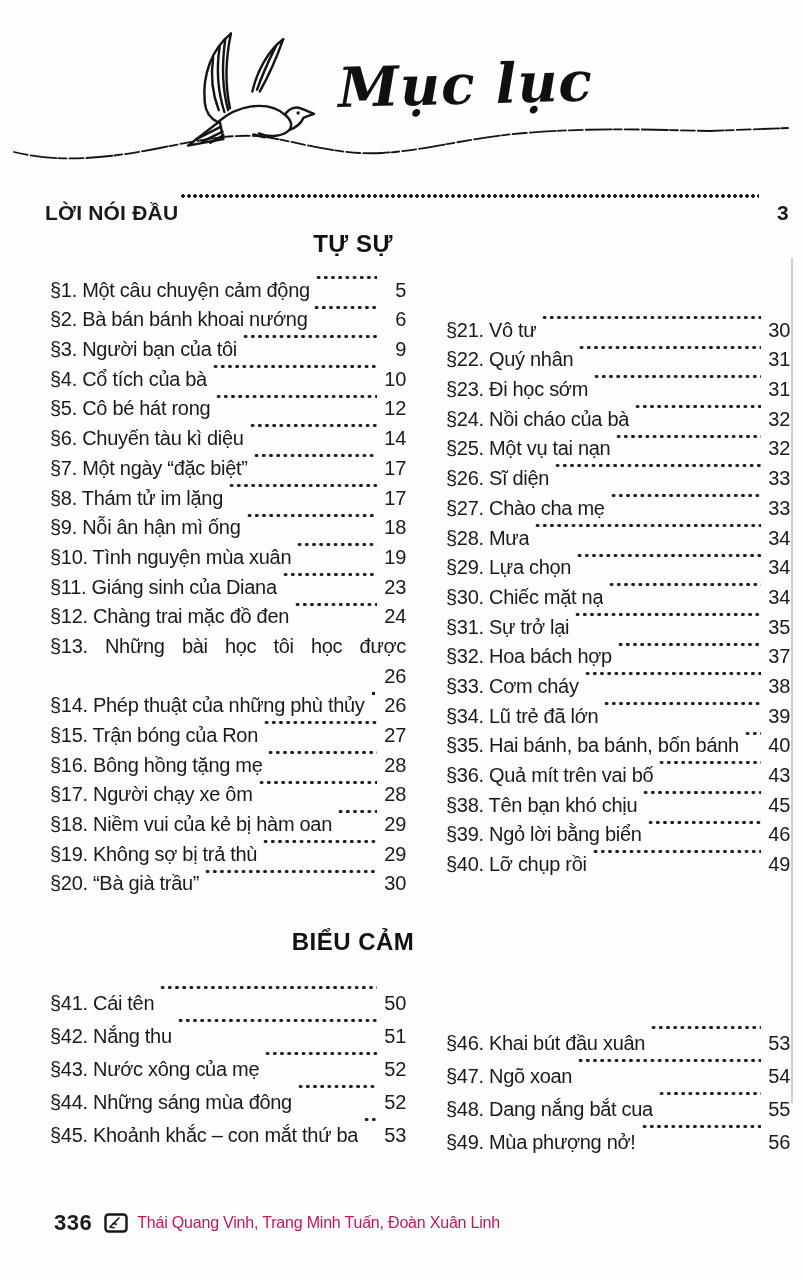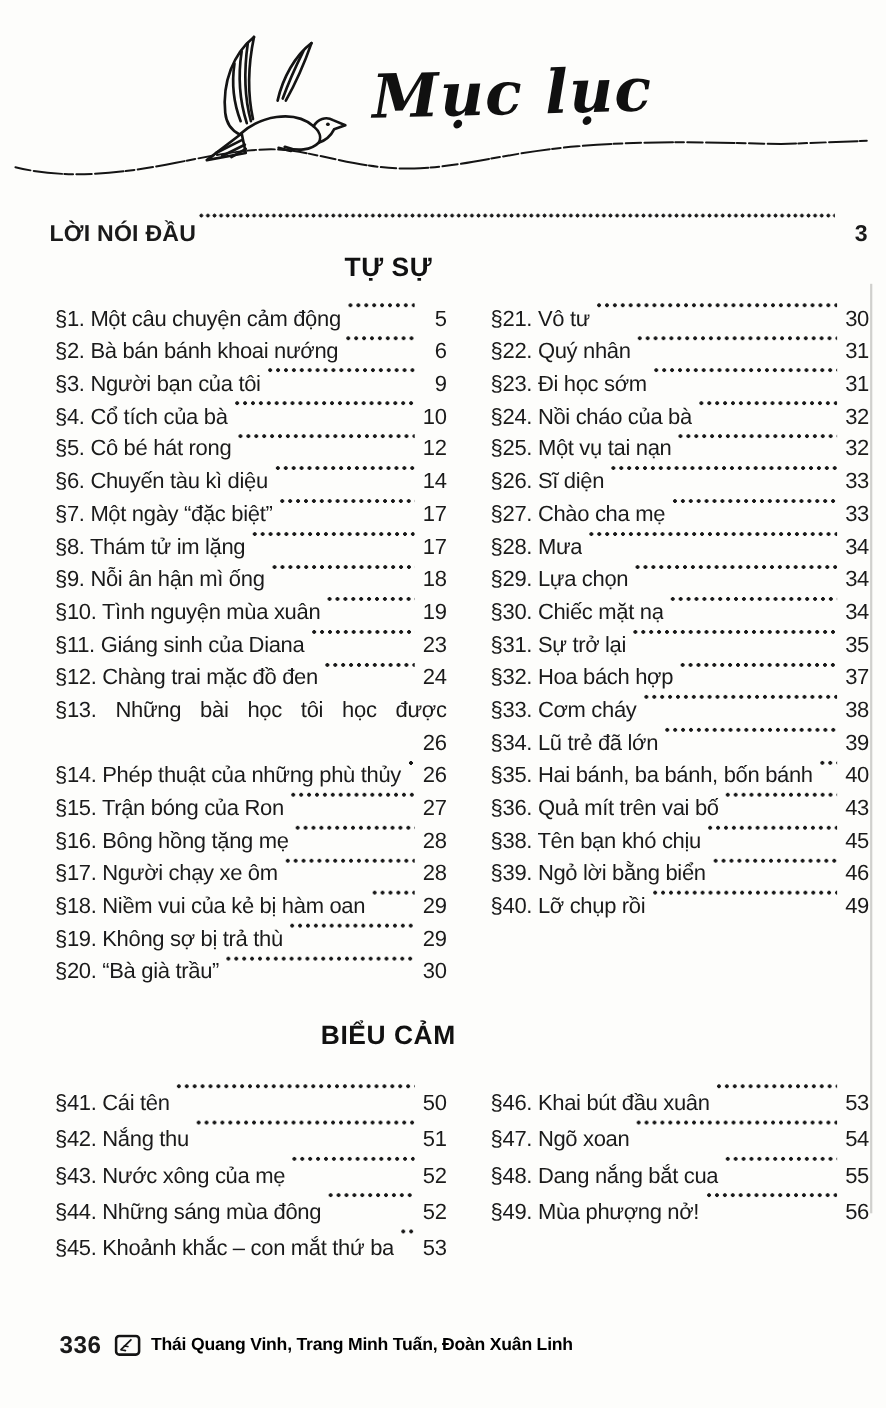--- a/index.html
+++ b/index.html
@@ -31,21 +31,21 @@
     position:absolute;left:0;width:706px;text-align:center;
     font-weight:bold;font-size:24px;letter-spacing:0.5px;color:#111;
   }
   .sec-heading.h1{top:230px;}
   .sec-heading.h2{top:928px;}
   
   .cols{position:absolute;left:50px;right:15px;display:flex;}
   .cols.c1{top:274px;}
   .cols.c2{top:984px;}
   .col-left{width:356px;flex:0 0 356px;margin-right:40px;}
-  .col-right{flex:1 1 auto;min-width:0;}
+  .col-right{flex:1 1 auto;min-width:0;margin-top:40px;}
   .toc-row .line{
     display:flex;align-items:flex-end;height:29.7px;
     font-size:20px;letter-spacing:-0.3px;line-height:27px;white-space:nowrap;
   }
   .cols.c2 .toc-row .line{height:33px;}
   .toc-row .lbl{flex:0 1 auto;min-width:0;overflow:hidden;}
   .toc-row .l2{padding-left:38px;flex-direction:column;}
   .toc-row .l1.justify .lbl{flex:1 1 auto;text-align:justify;text-align-last:justify;}
   .leader{
     flex:1 1 auto;min-width:6px;align-self:stretch;
@@ -55,21 +55,21 @@
     background-position:2px bottom 5px;
   }
   .pg{flex:0 0 auto;padding-left:3px;text-align:right;min-width:24px;}
   
   .footer{
     position:absolute;top:1208px;left:54px;height:30px;
     display:flex;align-items:center;
   }
   .footer .pagenum{font-weight:bold;font-size:22px;letter-spacing:0.5px;}
   .footer .logo{width:24px;height:20px;margin:0 9px 0 12px;}
-  .footer .authors{font-weight:bold;font-size:16px;letter-spacing:-0.2px;color:#000000;}
+  .footer .authors{font-weight:normal;font-size:16px;letter-spacing:-0.2px;color:#be185d;}
   
   .edge-line{position:absolute;left:791px;top:258px;width:2px;height:845px;background:#d0d0cd;}
   svg .ink{stroke:#141414;fill:none;stroke-linecap:round;stroke-linejoin:round;}
 </style>
 </head>
 <body>
 
 <div class="header">
   <svg class="dove" viewBox="0 0 170 150">
     <g class="ink" stroke-width="2.6">

